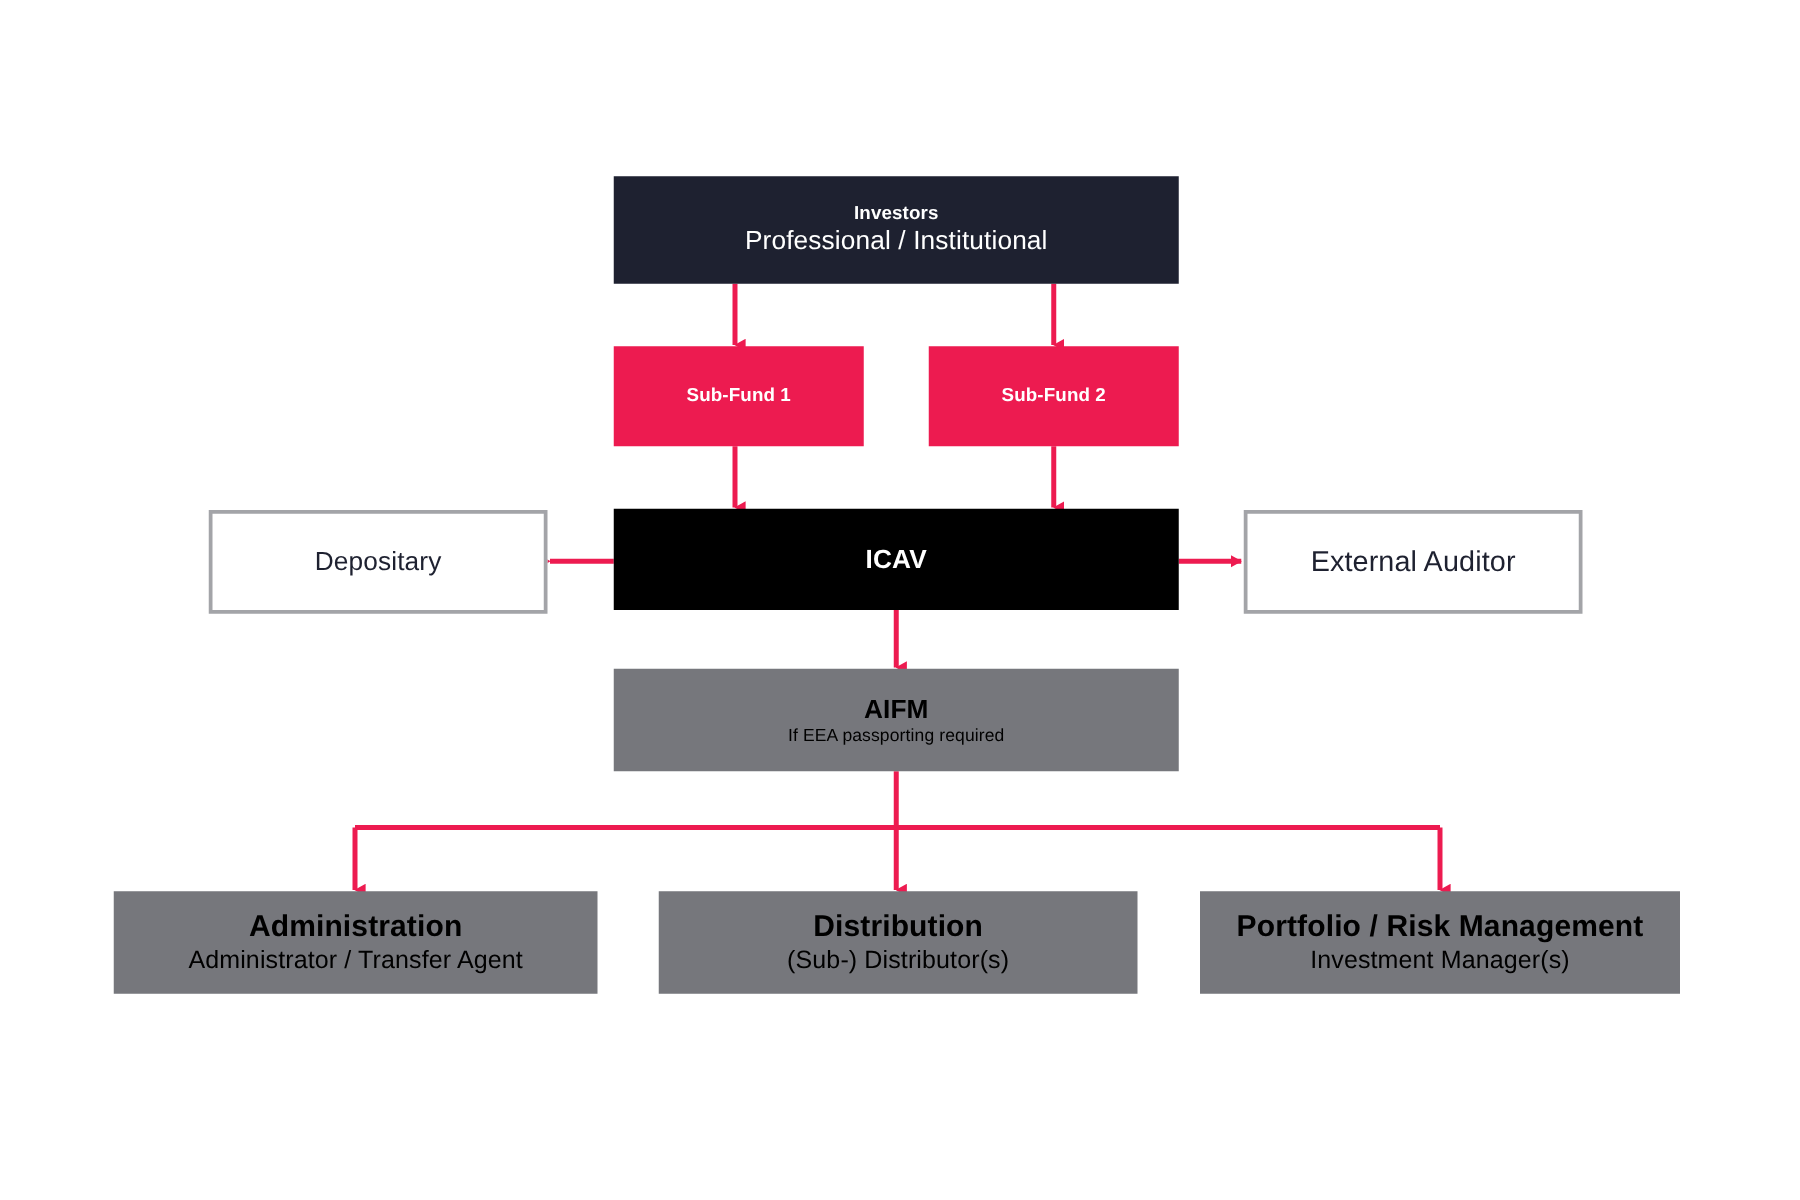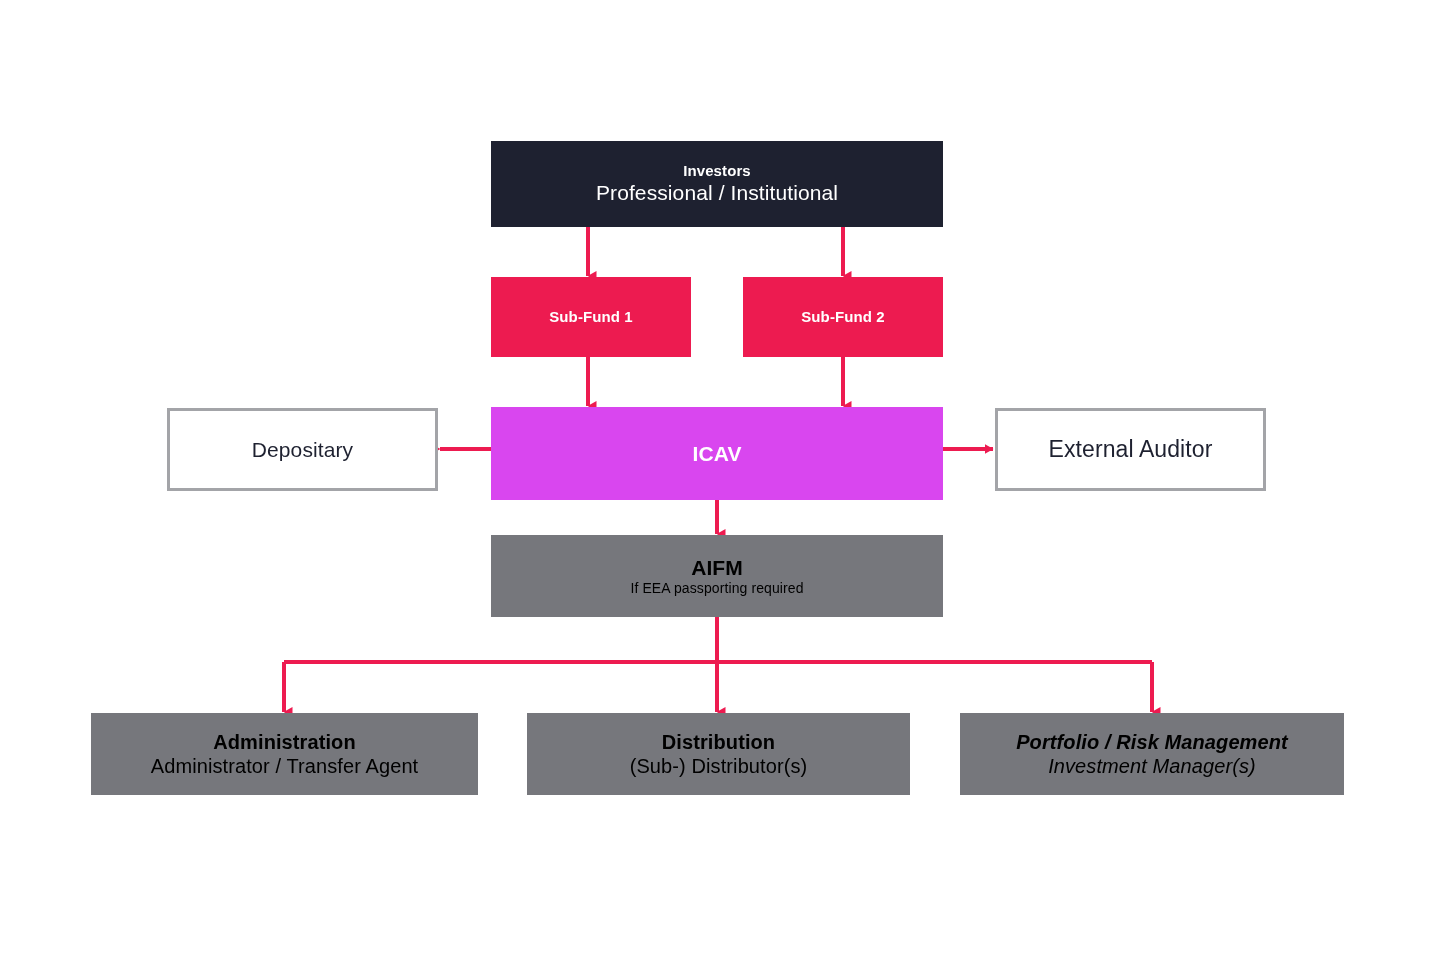--- a/index.html
+++ b/index.html
@@ -52,22 +52,22 @@
     color: #ffffff;
     height: 80px;
     top: 277px;
   }
   .node-subfund .t1 { font-size: 15px; font-weight: bold; }
   #node-subfund-1 { left: 491px; width: 200px; }
   #node-subfund-2 { left: 743px; width: 200px; }
 
   
   #node-icav {
-    left: 491px; top: 407px; width: 452px; height: 93px;
-    background: #d946ef;
+    left: 491px; top: 407px; width: 452px; height: 81px;
+    background: #000000;
     color: #ffffff;
   }
   #node-icav .t1 { font-size: 21px; font-weight: bold; }
 
   
   .node-outline {
     background: #ffffff;
     border: 3px solid #a3a4a8;
     color: #1e2130;
     top: 408px;
@@ -86,25 +86,25 @@
   #node-aifm {
     left: 491px; top: 535px; width: 452px; height: 82px;
   }
   #node-aifm .t1 { font-size: 21px; }
   #node-aifm .t2 { font-size: 14px; }
 
   .node-service {
     top: 713px;
     height: 82px;
   }
-  .node-service .t1 { font-size: 20px; }
+  .node-service .t1 { font-size: 24px; }
   .node-service .t2 { font-size: 20px; }
   #node-administration { left: 91px;  width: 387px; }
   #node-distribution   { left: 527px; width: 383px; }
-  #node-portfolio      { left: 960px; width: 384px; font-style: italic; }
+  #node-portfolio      { left: 960px; width: 384px; }
 
   
   #connectors {
     position: absolute;
     left: 0; top: 0;
     width: 1440px; height: 960px;
     pointer-events: none;
   }
 </style>
 </head>

